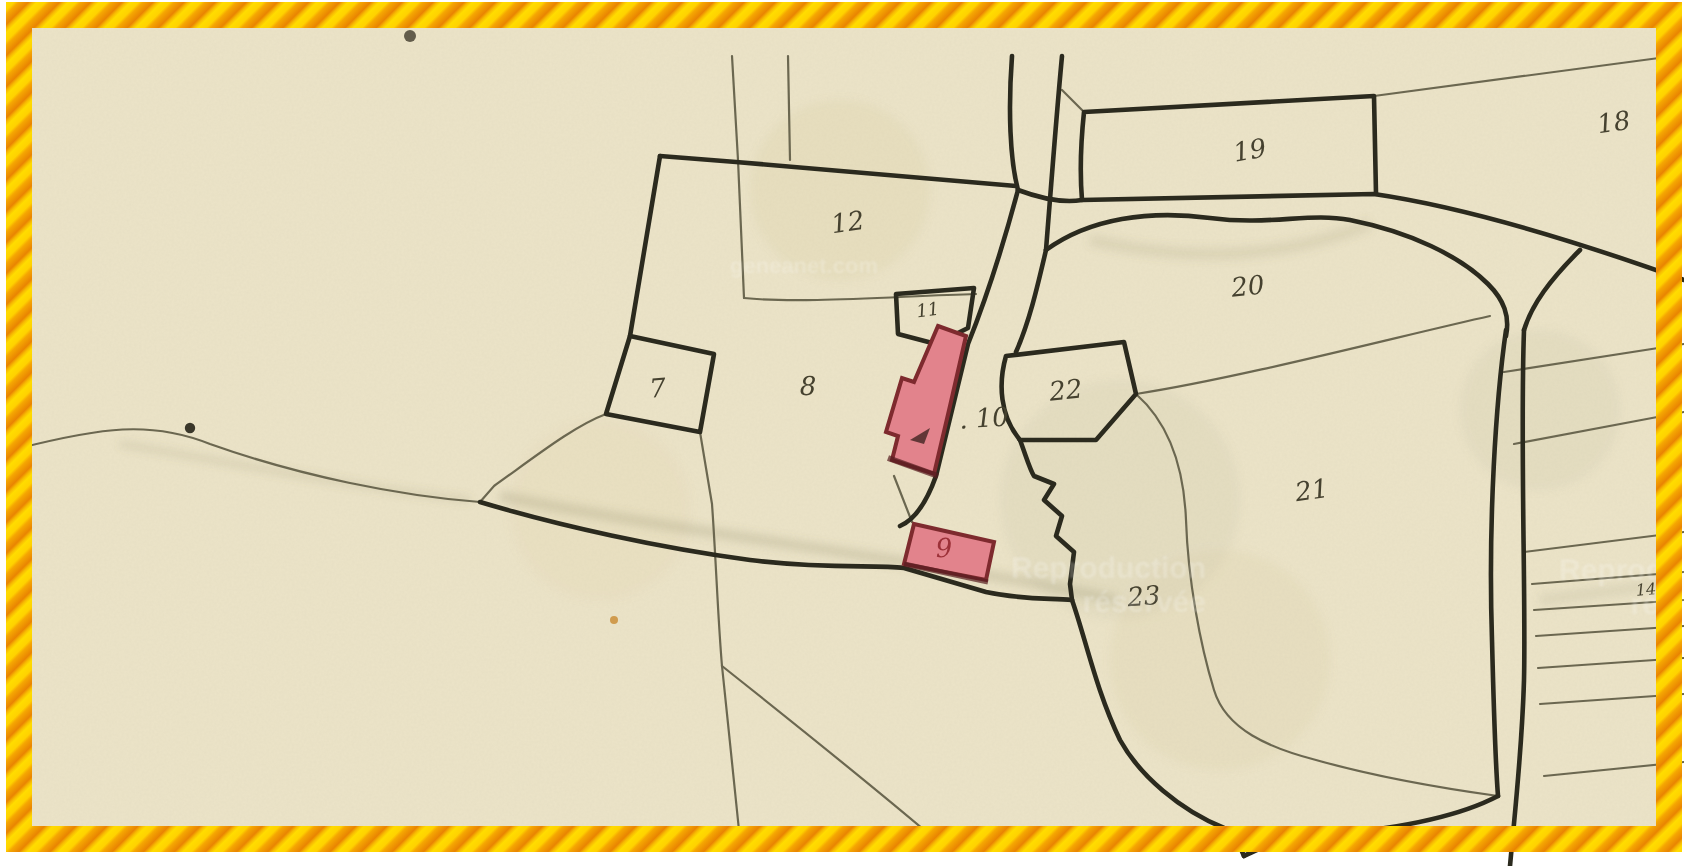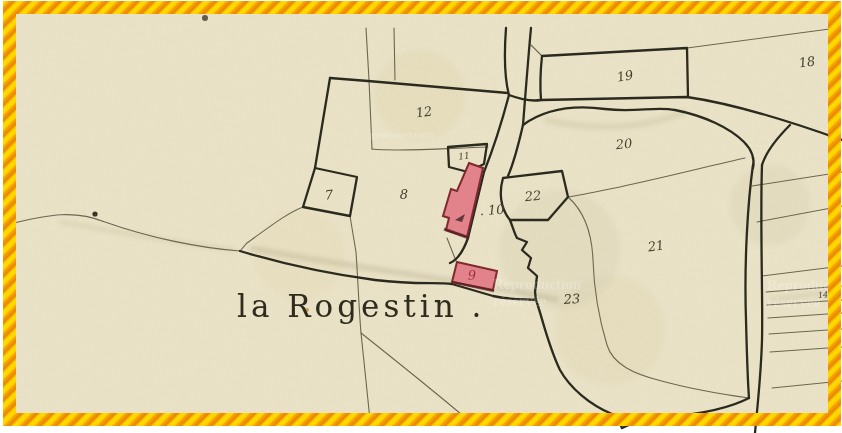--- a/index.html
+++ b/index.html
@@ -12,22 +12,22 @@
           border:13px solid;
           border-image:repeating-linear-gradient(135deg,
             #ffdc00 0px,#ffd200 3px,#f5a702 4.5px,#e98402 8px,#f7b902 9.5px,#ffdc00 11px) 13;}
   #mapsvg{position:absolute;left:0;top:0;z-index:2;}
   #labels{position:absolute;left:0;top:0;width:842px;height:433px;z-index:3;}
   .pnum{position:absolute;font-family:"DejaVu Serif",serif;font-style:italic;
         font-size:13px;color:#45412f;white-space:pre;transform:translate(-50%,-50%);}
   #place-label{position:absolute;left:237px;top:288px;z-index:3;
         font-family:"DejaVu Serif",serif;font-size:31px;color:#2f2c1d;
         letter-spacing:4px;white-space:pre;}
-  .wm{position:absolute;z-index:4;font-family:Liberation Serif, serif;
-      font-weight:bold;color:#ffffff;opacity:0.22;text-align:left;
+  .wm{position:absolute;z-index:4;font-family:Liberation Sans, sans-serif;
+      font-weight:bold;color:#ffffff;opacity:0.22;text-align:right;
       transform:translate(-50%,-50%);filter:blur(0.6px);line-height:1.15;}
   .wm.small{font-size:11px;}
   .wm.big{font-size:15px;width:110px;margin-top:16px;}
 </style>
 </head>
 <body>
 
 <div id="stage">
   <div id="paper"></div>
 
@@ -112,21 +112,20 @@
       <path d="M452,282 L494,291" stroke="#571d20" stroke-width="2.5" opacity="0.7"></path>
     </g>
 
     <g>
       <circle cx="95" cy="214" r="2.6" fill="#3a372a"></circle>
       <circle cx="205" cy="18" r="3" fill="#4a4435" opacity="0.85"></circle>
       <circle cx="307" cy="310" r="2" fill="#c98a30" opacity="0.8"></circle>
     </g>
   </svg>
 
-  <div id="place-label">la Rogestin .</div>
 
   <div id="labels">
       <span class="pnum" style="left: 329px; top: 195px; transform: translate(-50%, -50%) rotate(-5deg);">7</span>
       <span class="pnum" style="left: 404px; top: 194px; transform: translate(-50%, -50%) rotate(0deg);">8</span>
       <span class="pnum" style="left: 464px; top: 156px; font-size: 9px; transform: translate(-50%, -50%) rotate(-8deg);">11</span>
       <span class="pnum" style="left: 424px; top: 112px; transform: translate(-50%, -50%) rotate(-8deg);">12</span>
       <span class="pnum" style="left: 492px; top: 210px; transform: translate(-50%, -50%) rotate(-4deg);">. 10</span>
       <span class="pnum" style="left: 472px; top: 275px; color: rgb(156, 49, 56); transform: translate(-50%, -50%) rotate(-2deg);">9</span>
       <span class="pnum" style="left: 625px; top: 76px; transform: translate(-50%, -50%) rotate(-10deg);">19</span>
       <span class="pnum" style="left: 807px; top: 62px; transform: translate(-50%, -50%) rotate(-8deg);">18</span>

